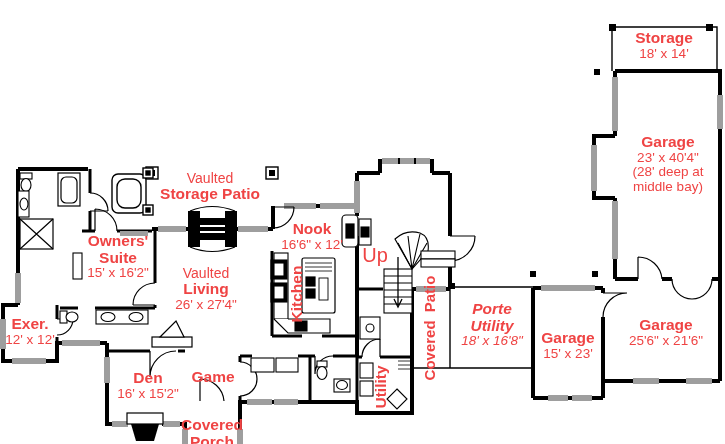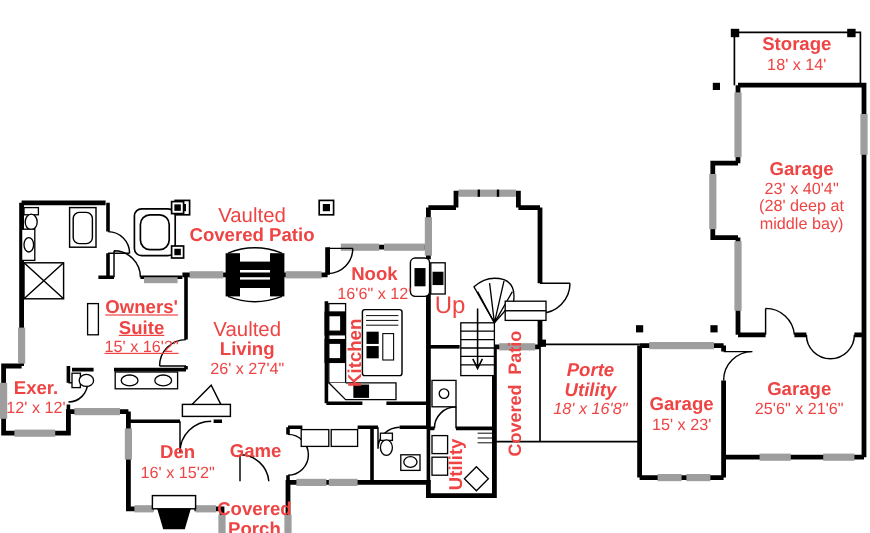--- a/index.html
+++ b/index.html
@@ -9,21 +9,21 @@
   }
   .plan svg{position:absolute;left:0;top:0;}
   .label{position:absolute;transform:translateX(-50%);text-align:center;line-height:1.08;white-space:nowrap;}
   .label span{display:block;}
   .vlabel{position:absolute;text-align:center;line-height:1.02;white-space:nowrap;
     transform:translate(-50%,-50%) rotate(-90deg);}
   .vlabel span{display:inline-block;margin:0 2px;}
   .rname{font-weight:bold;font-size:15.5px;}
   .rname-sm{font-weight:bold;font-size:15px;}
   .rdim{font-weight:normal;font-size:13.5px;}
-  .rlight{font-weight:normal;font-size:17px;}
+  .rlight{font-weight:normal;font-size:14px;}
   .uplbl{font-weight:normal;font-size:20px;}
 </style>
 </head>
 <body>
 
 <div class="plan">
 
   <svg width="725" height="444" viewBox="0 0 725 444">
 
     <g stroke="#000" stroke-width="1.4" fill="none">
@@ -267,33 +267,33 @@
   <div class="label" style="left:668px;top:113px;">
     <span class="rname">Garage</span>
     <span class="rdim">23' x 40'4"</span>
     <span class="rdim">(28' deep at</span>
     <span class="rdim">middle bay)</span>
   </div>
 
 
   <div class="label" style="left:210px;top:150px;">
     <span class="rlight">Vaulted</span>
-    <span class="rname">Covered Patio</span>
+    <span class="rname">Storage Patio</span>
   </div>
 
   <div class="label" style="left:312px;top:200px;">
     <span class="rname">Nook</span>
     <span class="rdim">16'6" x 12'</span>
   </div>
 
   <div class="label" style="left:375px;top:224px;">
     <span class="uplbl">Up</span>
   </div>
 
-  <div class="label" style="left:118px;top:228px;text-decoration:underline;">
+  <div class="label" style="left:118px;top:212px;">
     <span class="rname">Owners'</span>
     <span class="rname">Suite</span>
     <span class="rdim">15' x 16'2"</span>
   </div>
 
   <div class="label" style="left:206px;top:245px;">
     <span class="rlight">Vaulted</span>
     <span class="rname">Living</span>
     <span class="rdim">26' x 27'4"</span>
   </div>

